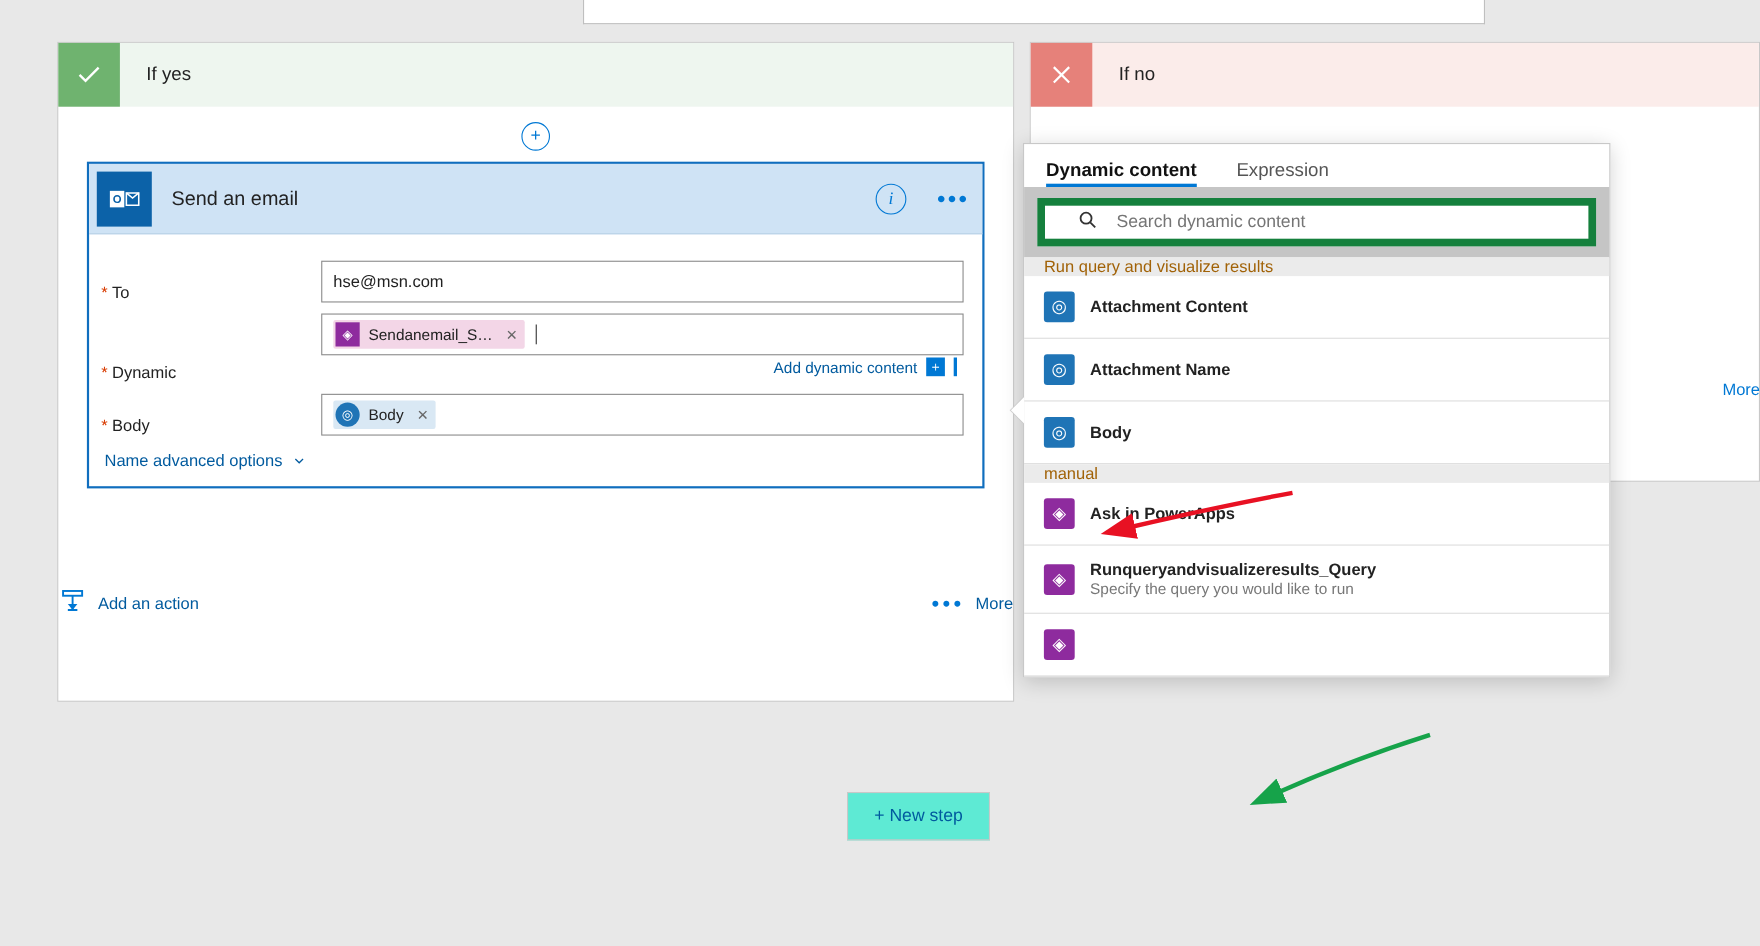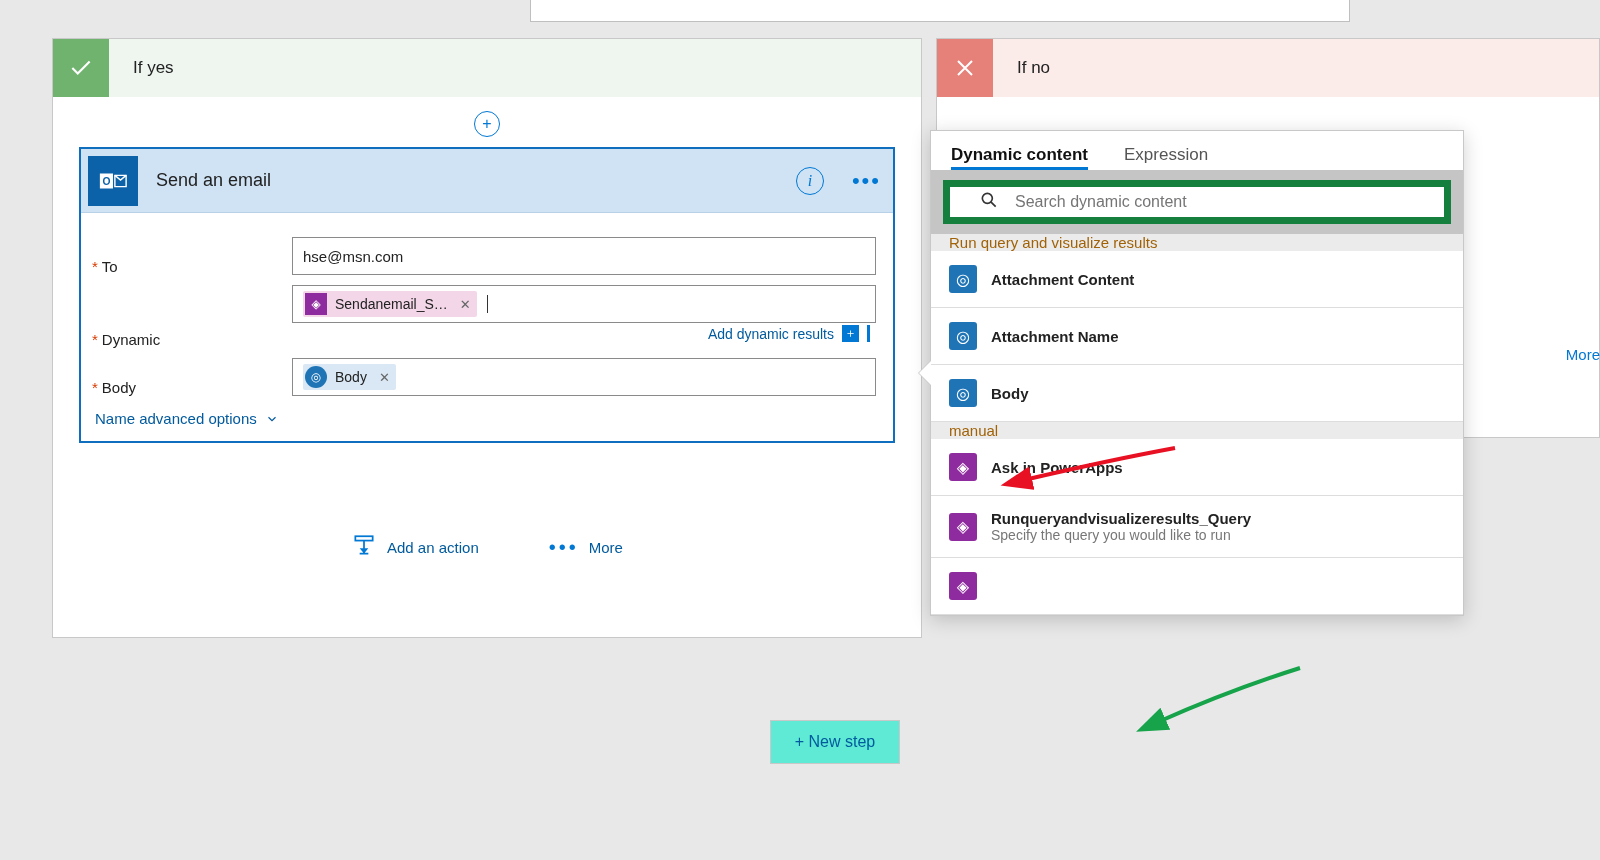--- a/index.html
+++ b/index.html
@@ -66,21 +66,21 @@
   .token-blue .tk-icon{background:#1f74b6;border-radius:50%;}
   .tk-x{color:#666;font-size:13px;cursor:pointer;margin-left:4px;}
   .caret{width:1px;height:18px;background:#333;display:inline-block;margin-left:4px;}
 
   .add-dyn{display:flex;justify-content:flex-end;align-items:center;gap:8px;margin:2px 6px 6px 0;color:var(--link);font-size:14px;}
   .dyn-plus{width:17px;height:17px;background:var(--ms-blue);color:#fff;display:flex;align-items:center;justify-content:center;font-size:12px;}
   .dyn-bar{width:3px;height:17px;background:var(--ms-blue);}
 
   .show-adv{color:var(--link);font-size:15px;display:flex;align-items:center;gap:8px;margin:14px 0 0 4px;}
 
-  .card-footer{display:flex;justify-content:center;gap:70px;margin-top:90px;color:var(--link);font-size:15px;}
+  .card-footer{display:flex;justify-content:space-between;gap:70px;margin-top:90px;color:var(--link);font-size:15px;}
   .footer-btn{display:flex;align-items:center;gap:10px;}
   .footer-btn .ficon{color:var(--ms-blue);}
 
   
   .newstep-btn{position:absolute;left:770px;top:720px;width:130px;height:44px;background:#5eead4;border:1px solid var(--border-grey);display:flex;align-items:center;justify-content:center;color:var(--link);font-size:16px;}
 
   
   .dc-panel{position:absolute;left:930px;top:130px;width:534px;background:#fff;border:1px solid var(--border-grey);box-shadow:0 4px 18px rgba(0,0,0,.18);z-index:5;}
   .dc-panel .pointer{position:absolute;left:-12px;top:230px;width:0;height:0;border-top:12px solid transparent;border-bottom:12px solid transparent;border-right:12px solid #fff;filter:drop-shadow(-1px 0 0 var(--border-grey));}
   .dc-tabs{display:flex;gap:36px;padding:14px 20px 0 20px;font-size:17px;}
@@ -157,21 +157,21 @@
         <div class="field-control">
           <div class="txt-input">
             <span class="token token-pink">
               <span class="tk-icon">◈</span>
               <span>Sendanemail_S…</span>
               <span class="tk-x">✕</span>
             </span>
             <span class="caret"></span>
           </div>
           <div class="add-dyn">
-            <span>Add dynamic results</span>
+            <span>Add dynamic content</span>
             <span class="dyn-plus">＋</span>
             <span class="dyn-bar"></span>
           </div>
         </div>
       </div>
 
       <div class="field-row">
         <div class="field-label"><span class="req-star">*</span><span>Body</span></div>
         <div class="field-control">
           <div class="txt-input">

